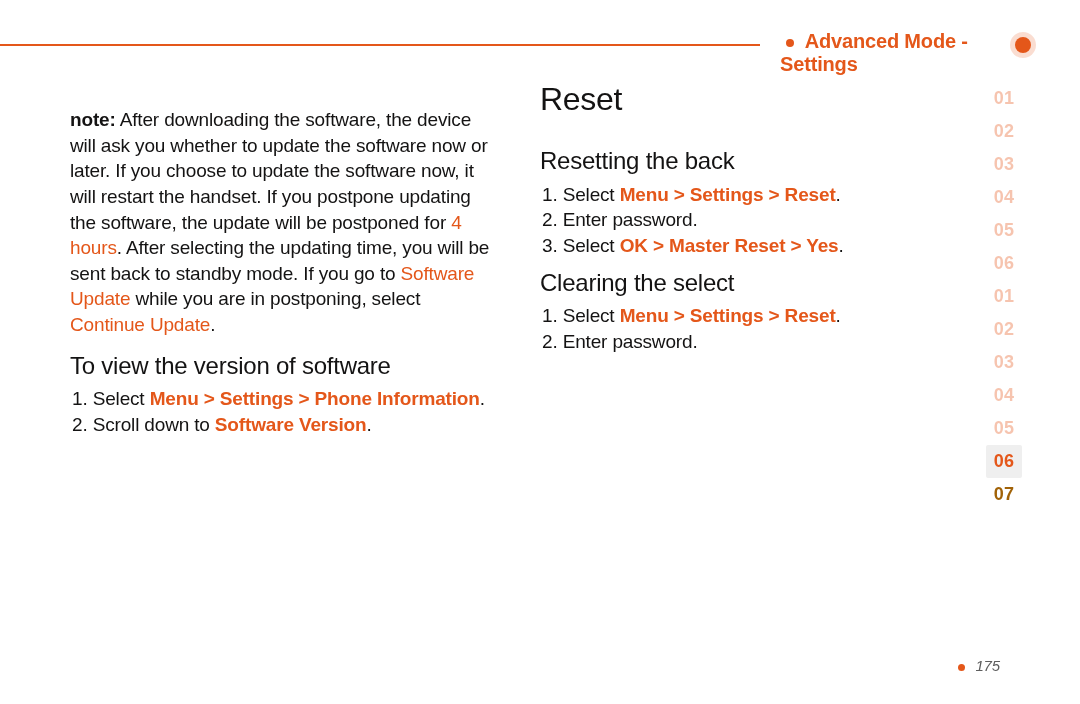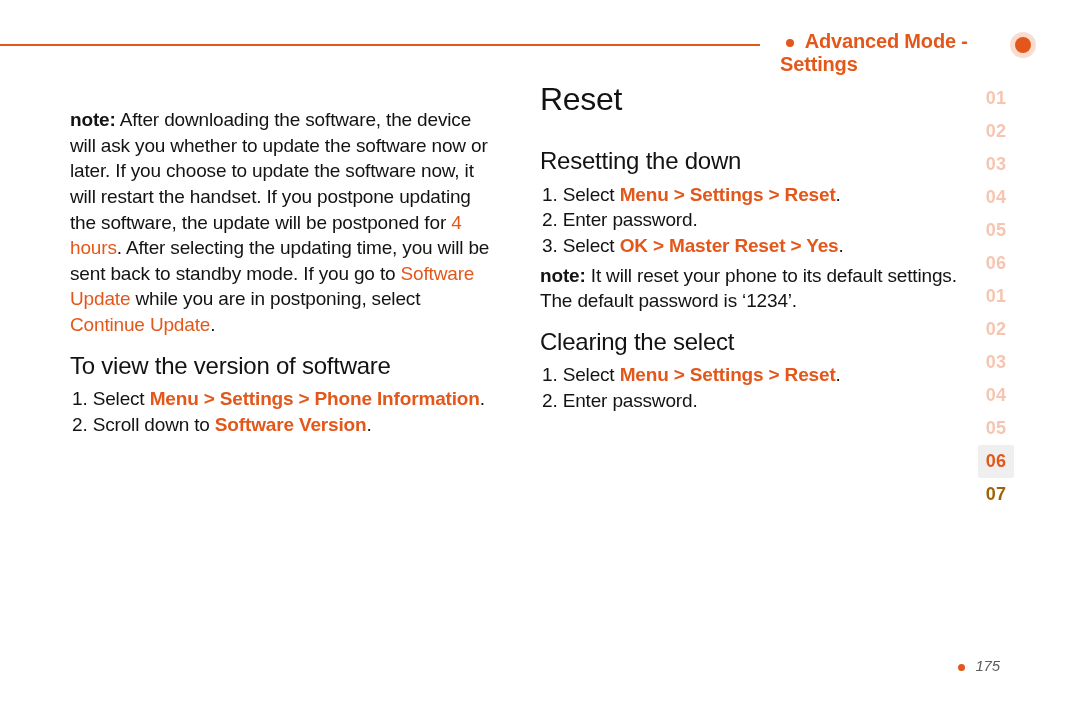--- a/index.html
+++ b/index.html
@@ -65,21 +65,21 @@
   }
   .col { width: 430px; font-size: 19px; line-height: 1.35; }
   .note-para { margin-bottom: 12px; margin-top: 29px; }
   .note-label { font-weight: 600; }
   h2.sub { font-size: 24px; font-weight: 500; margin-top: 8px; margin-bottom: 4px; letter-spacing: -0.01em;}
   h1.main { font-size: 32px; font-weight: 500; margin-bottom: 24px; letter-spacing: -0.01em;}
   ol.steps { list-style: none; padding-left: 20px; }
   ol.steps li { text-indent: -18px; margin-bottom: 0px; }
   .sidebar {
     position: absolute;
-    right: 26px;
+    right: 18px;
     top: 52px;
     width: 36px;
     text-align: center;
   }
   .side-item {
     font-size: 18px;
     font-weight: 700;
     color: rgba(228,87,26,0.35);
     padding: 6px 0;
     letter-spacing: 0.02em;
@@ -118,29 +118,26 @@
       </p>
       <h2 class="sub">To view the version of software</h2>
       <ol class="steps">
         <li><span>1. Select </span><span class="orange bold">Menu &gt; Settings &gt; Phone Information</span><span>.</span></li>
         <li><span>2. Scroll down to </span><span class="orange bold">Software Version</span><span>.</span></li>
       </ol>
     </div>
 
     <div class="col">
       <h1 class="main">Reset</h1>
-      <h2 class="sub">Resetting the down</h2>
+      <h2 class="sub">Resetting the back</h2>
       <ol class="steps">
         <li><span>1. Select </span><span class="orange bold">Menu &gt; Settings &gt; Reset</span><span>.</span></li>
         <li>2. Enter password.</li>
         <li><span>3. Select </span><span class="orange bold">OK &gt; Master Reset &gt; Yes</span><span>.</span></li>
       </ol>
-      <p class="note-para" style="margin-top:4px;">
-        <span class="note-label">note:</span><span> It will reset your phone to its default settings. The default password is ‘1234’.</span>
-      </p>
       <h2 class="sub">Clearing the select</h2>
       <ol class="steps">
         <li><span>1. Select </span><span class="orange bold">Menu &gt; Settings &gt; Reset</span><span>.</span></li>
         <li>2. Enter password.</li>
       </ol>
     </div>
   </div>
 
   <div class="sidebar">
       <div class="side-item">01</div>

